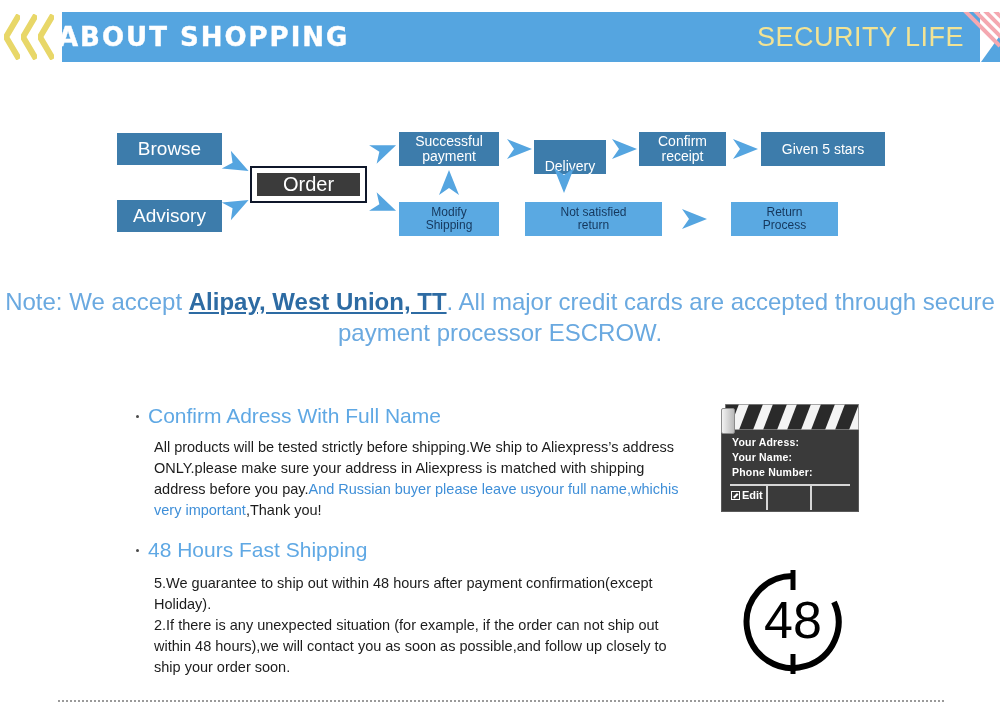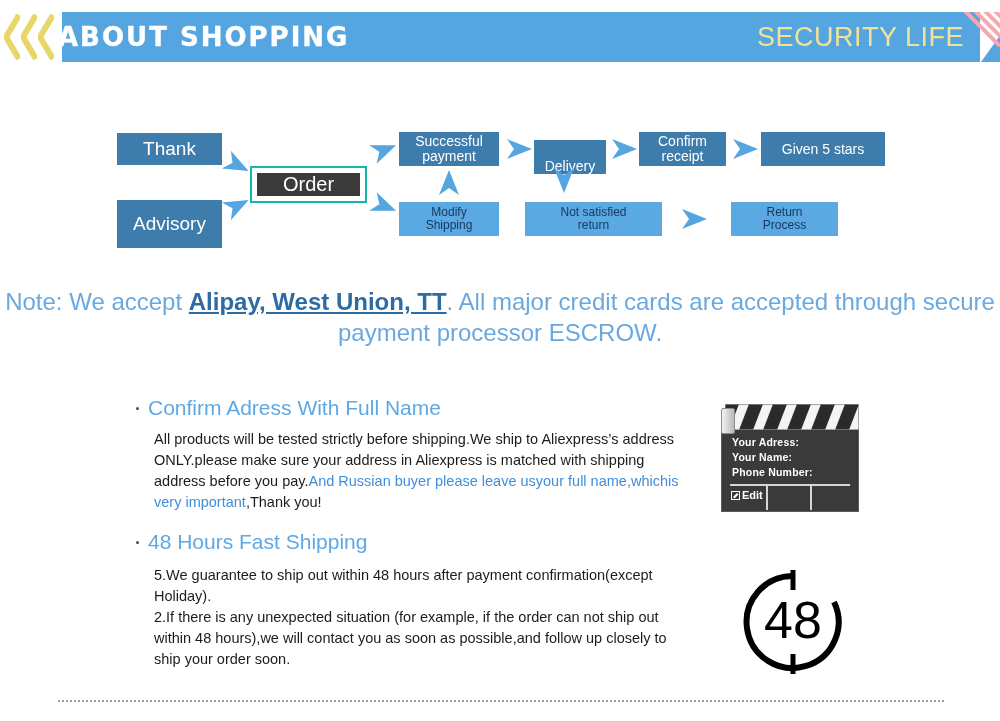--- a/index.html
+++ b/index.html
@@ -113,21 +113,21 @@
     background: #5aa9e2;
     color: #15375c;
     font-size: 12px;
   }
   .fbox-big { font-size: 19px; }
 
   .order-wrap {
     position: absolute;
     box-sizing: border-box;
     background: #ffffff;
-    border: 2px solid #14b8a6;
+    border: 2px solid #0f172a;
     padding: 3px;
   }
   .order-inner {
     box-sizing: border-box;
     width: 100%;
     height: 100%;
     background: #3b3b3b;
     border: 2px solid #ffffff;
     display: flex;
     align-items: center;
@@ -152,21 +152,21 @@
     line-height: 31px;
     color: #6aa9e0;
   }
   .note b {
     font-weight: 700;
     color: #2d6ba3;
     text-decoration: underline;
   }
 
   
-  .sec { position: absolute; }
+  .sec { position: absolute; margin-top: 8px; }
   .sec-head {
     position: relative;
     font-family: "Liberation Sans", sans-serif;
     font-size: 21px;
     color: #5fa8e4;
     white-space: nowrap;
   }
   .sec-head .dot {
     position: absolute;
     left: -12px;
@@ -316,23 +316,23 @@
         <line x1="22" y1="-10" x2="62" y2="30"></line>
         <line x1="30" y1="-12" x2="70" y2="28"></line>
         <line x1="38" y1="-14" x2="78" y2="26"></line>
       </g>
     </svg>
   </div>
 </div>
 
 <div id="flow-root">
     <div class="fbox fbox-dark fbox-big" style="left: 117px; top: 133px; width: 105px; height: 32px;">
-      <span>Thank</span>
-    </div>
-    <div class="fbox fbox-dark fbox-big" style="left: 117px; top: 200px; width: 105px; height: 48px; align-items: center;">
+      <span>Browse</span>
+    </div>
+    <div class="fbox fbox-dark fbox-big" style="left: 117px; top: 200px; width: 105px; height: 32px; align-items: center;">
       <span>Advisory</span>
     </div>
     <div class="order-wrap" style="left: 250px; top: 166px; width: 117px; height: 37px;">
       <div class="order-inner">Order</div>
     </div>
     <div class="fbox fbox-dark" style="left: 399px; top: 132px; width: 100px; height: 34px;">
       <span>Successful<br>payment</span>
     </div>
     <div class="fbox fbox-dark" style="left: 534px; top: 140px; width: 72px; height: 34px; align-items: flex-end;">
       <span>Delivery</span>

